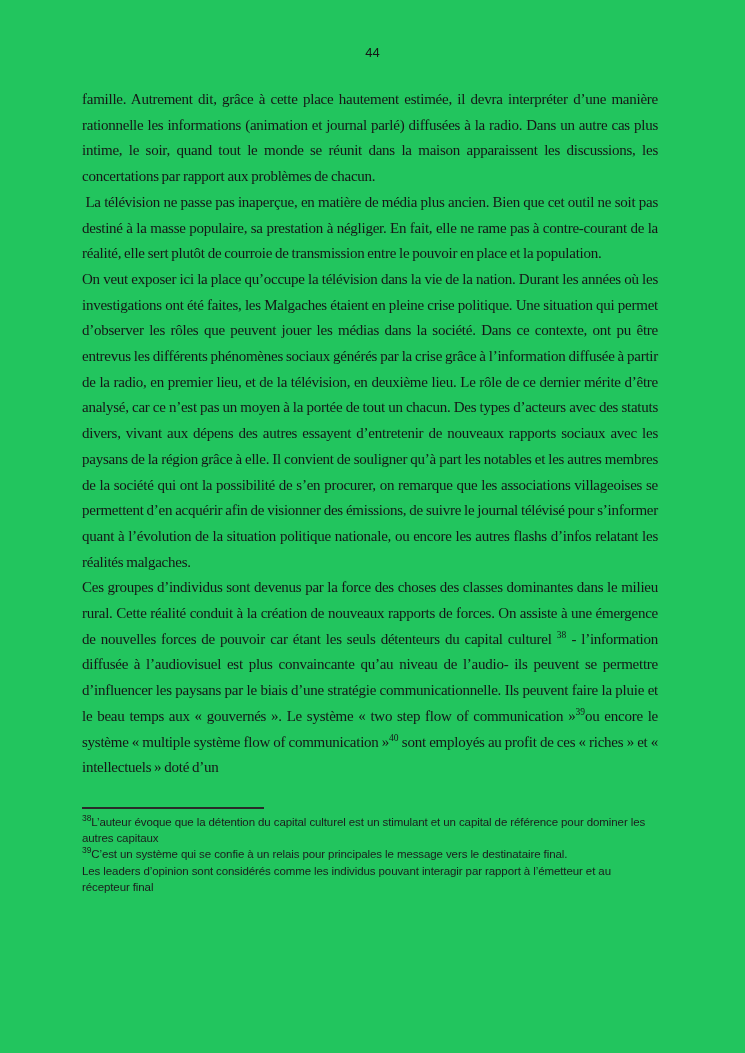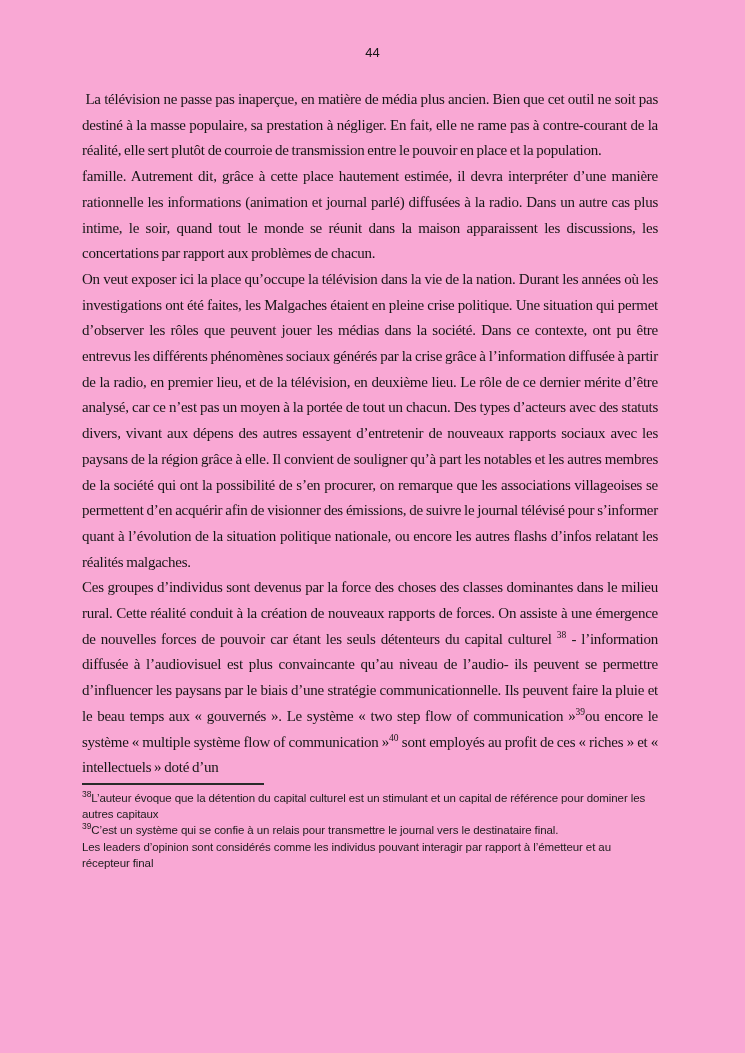--- a/index.html
+++ b/index.html
@@ -4,21 +4,21 @@
 <style>
   html, body {
     margin: 0;
     padding: 0;
     background: #ffffff;
   }
   .page {
     position: relative;
     width: 745px;
     height: 1053px;
-    background: #f9a8d4;
+    background: #22c55e;
     overflow: hidden;
     font-family: "Liberation Serif", serif;
     color: #161616;
   }
   .page-number {
     position: absolute;
     top: 45px;
     left: 0;
     right: 0;
     text-align: center;
@@ -40,21 +40,21 @@
     letter-spacing: -0.25px;
     word-spacing: -0.6px;
   }
   .fnref {
     font-size: 9.5px;
     line-height: 0;
     vertical-align: super;
     letter-spacing: 0;
   }
   .footnote-area {
-    margin-top: 2px;
+    margin-top: 26px;
     font-family: "Liberation Sans", sans-serif;
     font-size: 11.5px;
     line-height: 16.2px;
     letter-spacing: -0.1px;
     color: #1c1c1c;
   }
   .footnote-sep {
     width: 182px;
     border-top: 2px solid #2a2a2a;
     margin-bottom: 5px;
@@ -70,34 +70,34 @@
 </style>
 </head>
 <body>
 
 <div class="page">
 
   <div class="page-number">44</div>
 
   <div class="content">
 
+    <p class="para">famille. Autrement dit, grâce à cette place hautement estimée,  il devra interpréter d’une manière rationnelle  les informations (animation et journal parlé)  diffusées à  la radio. Dans un autre cas plus intime, le soir, quand tout le monde  se réunit dans la maison apparaissent les discussions, les concertations par rapport aux problèmes de chacun.</p>
+
     <p class="para">&nbsp;La télévision  ne passe pas inaperçue, en matière de média plus ancien. Bien que cet outil ne soit pas destiné à la masse populaire, sa prestation à négliger. En fait, elle ne rame pas à contre-courant de  la  réalité, elle sert plutôt de courroie de transmission entre le pouvoir en place et la population.</p>
-
-    <p class="para">famille. Autrement dit, grâce à cette place hautement estimée,  il devra interpréter d’une manière rationnelle  les informations (animation et journal parlé)  diffusées à  la radio. Dans un autre cas plus intime, le soir, quand tout le monde  se réunit dans la maison apparaissent les discussions, les concertations par rapport aux problèmes de chacun.</p>
 
     <p class="para">On veut exposer ici  la place qu’occupe la télévision dans la vie de la nation. Durant les années où les investigations ont été faites, les Malgaches étaient  en pleine crise politique. Une situation qui permet d’observer les rôles que peuvent jouer les médias dans la société. Dans  ce contexte, ont pu être entrevus les différents phénomènes sociaux générés par la  crise grâce à l’information diffusée  à partir de la radio, en premier lieu, et de la télévision,  en deuxième lieu. Le  rôle de ce dernier mérite d’être analysé, car  ce n’est pas  un moyen à la portée de tout un chacun. Des types d’acteurs avec des statuts divers, vivant aux dépens des autres essayent  d’entretenir de nouveaux rapports sociaux avec les paysans de la région grâce à elle. Il convient de souligner qu’à part les notables  et les autres membres de la société qui ont la possibilité de s’en procurer, on remarque que les associations villageoises se permettent d’en acquérir afin de  visionner des  émissions, de  suivre le  journal télévisé pour s’informer quant à l’évolution de la situation politique nationale, ou encore les autres flashs d’infos relatant les réalités malgaches.</p>
 
     <p class="para"><span>Ces groupes d’individus sont devenus par la force des choses  des classes dominantes  dans le milieu rural. Cette réalité conduit à la création de nouveaux rapports de forces. On assiste à une émergence de nouvelles forces de pouvoir car étant les seuls détenteurs du capital culturel </span><sup class="fnref">38</sup><span>  - l’information diffusée à l’audiovisuel est  plus convaincante  qu’au niveau de l’audio-  ils peuvent se permettre d’influencer les paysans par le biais d’une stratégie communicationnelle. Ils  peuvent faire la pluie et le beau temps aux  « gouvernés ». Le système «  two step flow of communication »</span><sup class="fnref">39</sup><span>ou encore  le système « multiple  système flow of communication »</span><sup class="fnref">40</sup><span> sont employés au profit de ces « riches » et « intellectuels » doté d’un</span></p>
 
     <div class="footnote-area">
 
       <div class="footnote-sep"></div>
 
       <div class="footnote"><sup>38</sup><span>L’auteur évoque que la détention du capital culturel est un stimulant et un capital de référence pour dominer les autres capitaux</span></div>
 
-      <div class="footnote"><sup>39</sup><span>C’est un système qui se confie à un relais pour transmettre le journal vers le destinataire final.</span><br><span>Les leaders d’opinion sont considérés comme les individus pouvant interagir par rapport à l’émetteur et au récepteur final</span></div>
+      <div class="footnote"><sup>39</sup><span>C’est un système qui se confie à un relais pour principales le message vers le destinataire final.</span><br><span>Les leaders d’opinion sont considérés comme les individus pouvant interagir par rapport à l’émetteur et au récepteur final</span></div>
 
 
     </div>
 
   </div>
 
 </div>
 
 </body></html>

